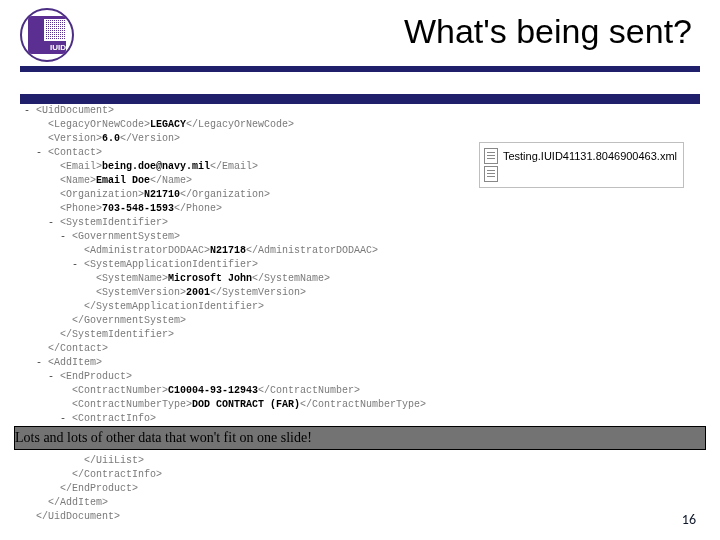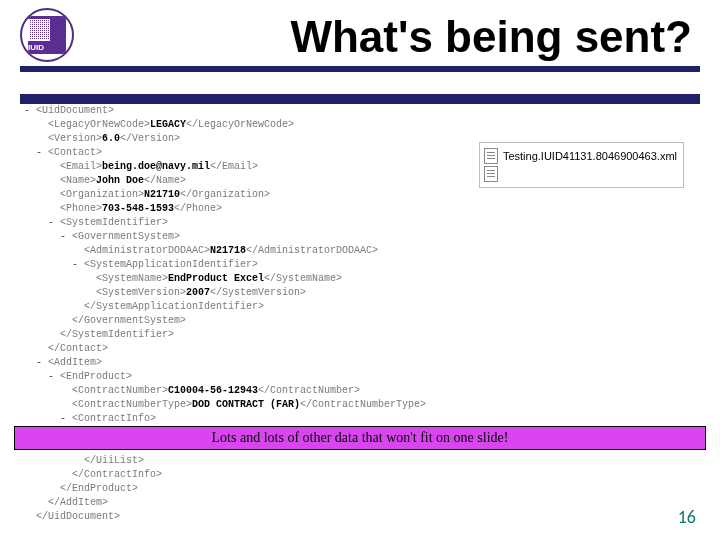--- a/index.html
+++ b/index.html
@@ -33,41 +33,41 @@
     justify-content: center;
     margin-top: 2px;
   }
   .logo-inner {
     width: 38px;
     height: 38px;
     border-radius: 4px;
     background: #5b2e91;
     display: flex;
     flex-direction: column;
-    align-items: flex-start;
+    align-items: flex-end;
     justify-content: center;
     color: #fff;
     font-size: 8px;
     font-weight: bold;
   }
   .logo-barcode {
     width: 22px;
     height: 22px;
     background:
       repeating-linear-gradient(90deg,#fff 0 1px,transparent 1px 2px),
       repeating-linear-gradient(0deg,#fff 0 1px,transparent 1px 2px),
       #5b2e91;
     margin-bottom: 2px;
     border: 1px solid #fff;
   }
   .title {
     flex: 1;
     text-align: right;
-    font-size: 44px;
-    font-weight: 700;
+    font-size: 34px;
+    font-weight: 400;
     color: #000;
     padding-right: 8px;
     padding-top: 6px;
   }
   .rule-1 {
     height: 6px;
     background: #1f1f6b;
     margin: 4px 20px 0 20px;
   }
   .rule-2 {
@@ -127,33 +127,33 @@
     background: #888;
     box-shadow: 0 3px 0 #888, 0 6px 0 #888;
   }
   .caption-box {
     position: absolute;
     left: 14px;
     right: 14px;
     top: 426px;
     height: 24px;
     border: 1px solid #000;
-    background: #d946ef;
+    background: #737373;
     display: flex;
     align-items: center;
-    justify-content: center;
+    justify-content: flex-start;
     font-family: "Times New Roman", serif;
     font-size: 14px;
   }
   .page-num {
     position: absolute;
     right: 24px;
     bottom: 12px;
-    font-size: 18px;
-    color: #0f766e;
+    font-size: 14px;
+    color: #0f172a;
     font-family: Calibri, Arial, sans-serif;
   }
 </style>
 </head>
 <body>
 
 <div class="slide">
   <div class="header">
     <div class="logo-wrap">
       <div class="logo-inner">
@@ -165,36 +165,36 @@
   </div>
   <div class="rule-1"></div>
   <div class="rule-2"></div>
 
   <div class="content">
     <div class="xml"><span class="dash">-</span> <span class="tag">&lt;UidDocument&gt;</span>
     <span class="tag">&lt;LegacyOrNewCode&gt;</span><span class="val">LEGACY</span><span class="tag">&lt;/LegacyOrNewCode&gt;</span>
     <span class="tag">&lt;Version&gt;</span><span class="val">6.0</span><span class="tag">&lt;/Version&gt;</span>
   <span class="dash">-</span> <span class="tag">&lt;Contact&gt;</span>
       <span class="tag">&lt;Email&gt;</span><span class="val">being.doe@navy.mil</span><span class="tag">&lt;/Email&gt;</span>
-      <span class="tag">&lt;Name&gt;</span><span class="val">John Doe</span><span class="tag">&lt;/Name&gt;</span>
+      <span class="tag">&lt;Name&gt;</span><span class="val">Email Doe</span><span class="tag">&lt;/Name&gt;</span>
       <span class="tag">&lt;Organization&gt;</span><span class="val">N21710</span><span class="tag">&lt;/Organization&gt;</span>
       <span class="tag">&lt;Phone&gt;</span><span class="val">703-548-1593</span><span class="tag">&lt;/Phone&gt;</span>
     <span class="dash">-</span> <span class="tag">&lt;SystemIdentifier&gt;</span>
       <span class="dash">-</span> <span class="tag">&lt;GovernmentSystem&gt;</span>
           <span class="tag">&lt;AdministratorDODAAC&gt;</span><span class="val">N21718</span><span class="tag">&lt;/AdministratorDODAAC&gt;</span>
         <span class="dash">-</span> <span class="tag">&lt;SystemApplicationIdentifier&gt;</span>
-            <span class="tag">&lt;SystemName&gt;</span><span class="val">EndProduct Excel</span><span class="tag">&lt;/SystemName&gt;</span>
-            <span class="tag">&lt;SystemVersion&gt;</span><span class="val">2007</span><span class="tag">&lt;/SystemVersion&gt;</span>
+            <span class="tag">&lt;SystemName&gt;</span><span class="val">Microsoft John</span><span class="tag">&lt;/SystemName&gt;</span>
+            <span class="tag">&lt;SystemVersion&gt;</span><span class="val">2001</span><span class="tag">&lt;/SystemVersion&gt;</span>
           <span class="tag">&lt;/SystemApplicationIdentifier&gt;</span>
         <span class="tag">&lt;/GovernmentSystem&gt;</span>
       <span class="tag">&lt;/SystemIdentifier&gt;</span>
     <span class="tag">&lt;/Contact&gt;</span>
   <span class="dash">-</span> <span class="tag">&lt;AddItem&gt;</span>
     <span class="dash">-</span> <span class="tag">&lt;EndProduct&gt;</span>
-        <span class="tag">&lt;ContractNumber&gt;</span><span class="val">C10004-56-12943</span><span class="tag">&lt;/ContractNumber&gt;</span>
+        <span class="tag">&lt;ContractNumber&gt;</span><span class="val">C10004-93-12943</span><span class="tag">&lt;/ContractNumber&gt;</span>
         <span class="tag">&lt;ContractNumberType&gt;</span><span class="val">DOD CONTRACT (FAR)</span><span class="tag">&lt;/ContractNumberType&gt;</span>
       <span class="dash">-</span> <span class="tag">&lt;ContractInfo&gt;</span>
           <span class="tag">&lt;Description&gt;</span><span class="val">Widget</span><span class="tag">&lt;/Description&gt;</span>
         <span class="dash">-</span> <span class="tag">&lt;UiiList&gt;</span>
           <span class="tag">&lt;/UiiList&gt;</span>
         <span class="tag">&lt;/ContractInfo&gt;</span>
       <span class="tag">&lt;/EndProduct&gt;</span>
     <span class="tag">&lt;/AddItem&gt;</span>
   <span class="tag">&lt;/UidDocument&gt;</span></div>
 

